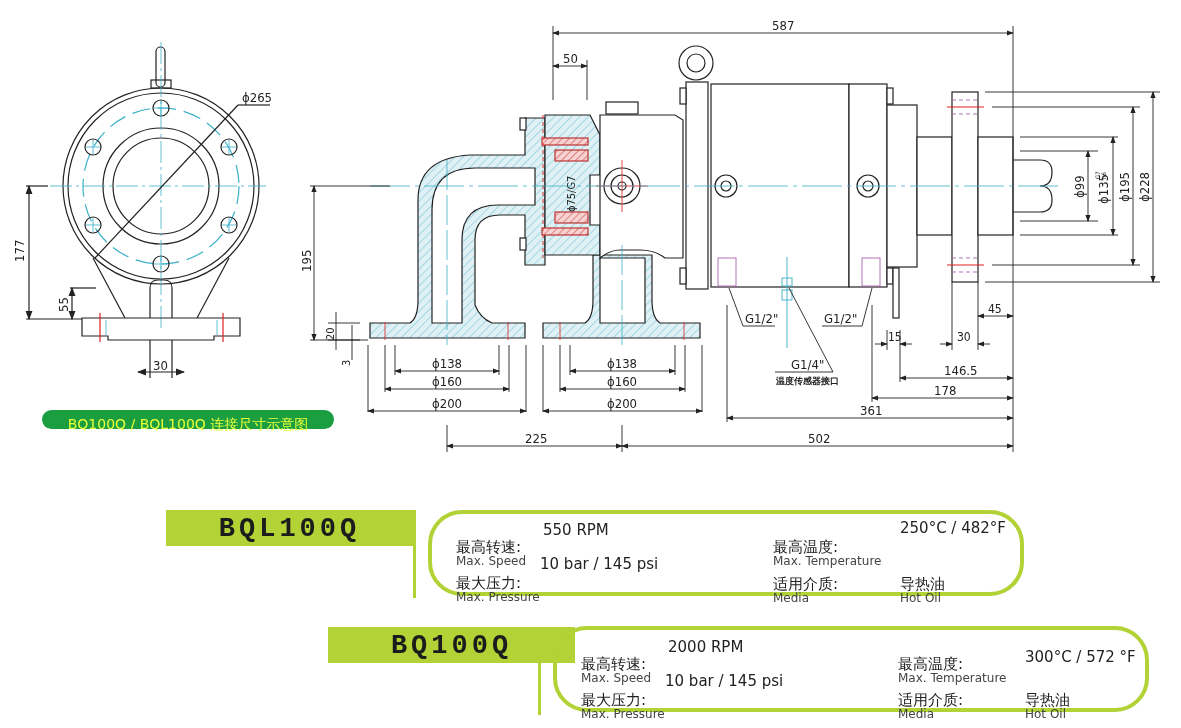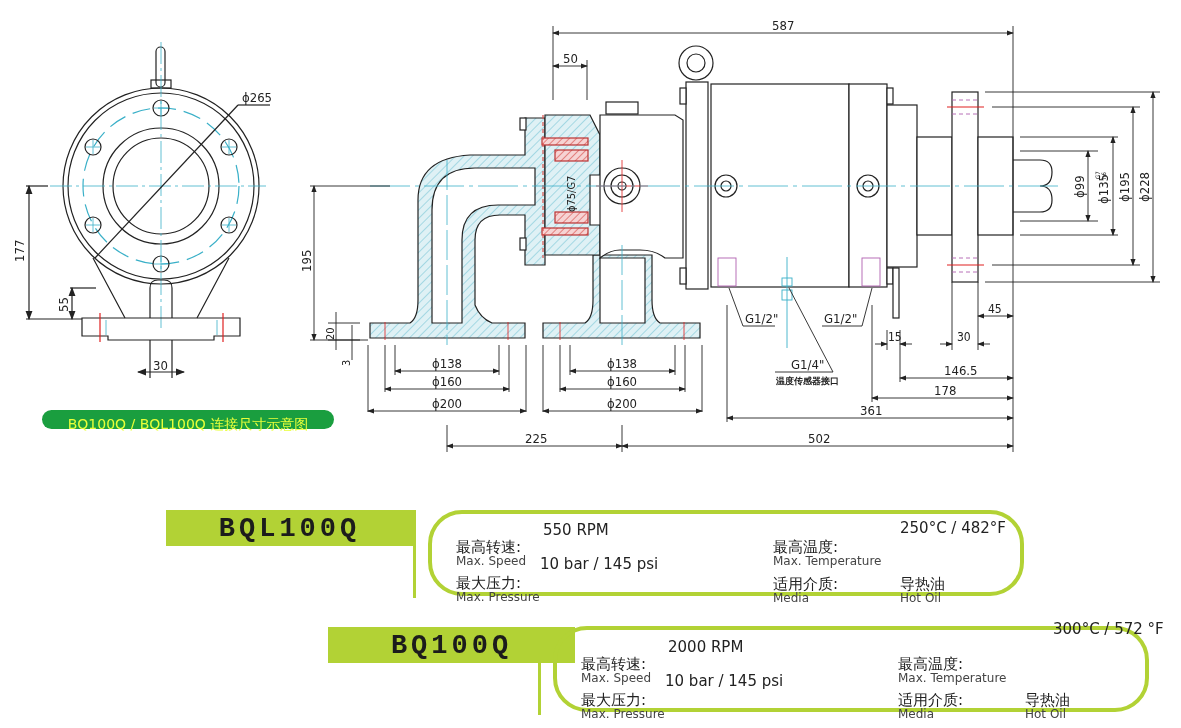--- a/index.html
+++ b/index.html
@@ -331,21 +331,21 @@
   <div class="spec-cell" style="left:581px;top:673px;">
     <div class="spec-zh">最大压力:</div>
     <div class="spec-en">Max. Pressure</div>
   </div>
   <div class="spec-val" style="left:665px;top:672px;">10 bar / 145 psi</div>
 
   <div class="spec-cell" style="left:898px;top:637px;">
     <div class="spec-zh">最高温度:</div>
     <div class="spec-en">Max. Temperature</div>
   </div>
-  <div class="spec-val" style="left:1025px;top:620px;margin-left:28px;">300°C / 572 °F</div>
+  <div class="spec-val" style="left:1025px;top:648px;">300°C / 572 °F</div>
 
   <div class="spec-cell" style="left:898px;top:673px;">
     <div class="spec-zh">适用介质:</div>
     <div class="spec-en">Media</div>
   </div>
   <div class="spec-cell" style="left:1025px;top:673px;">
     <div class="spec-zh">导热油</div>
     <div class="spec-en">Hot Oil</div>
   </div>
 </div>

